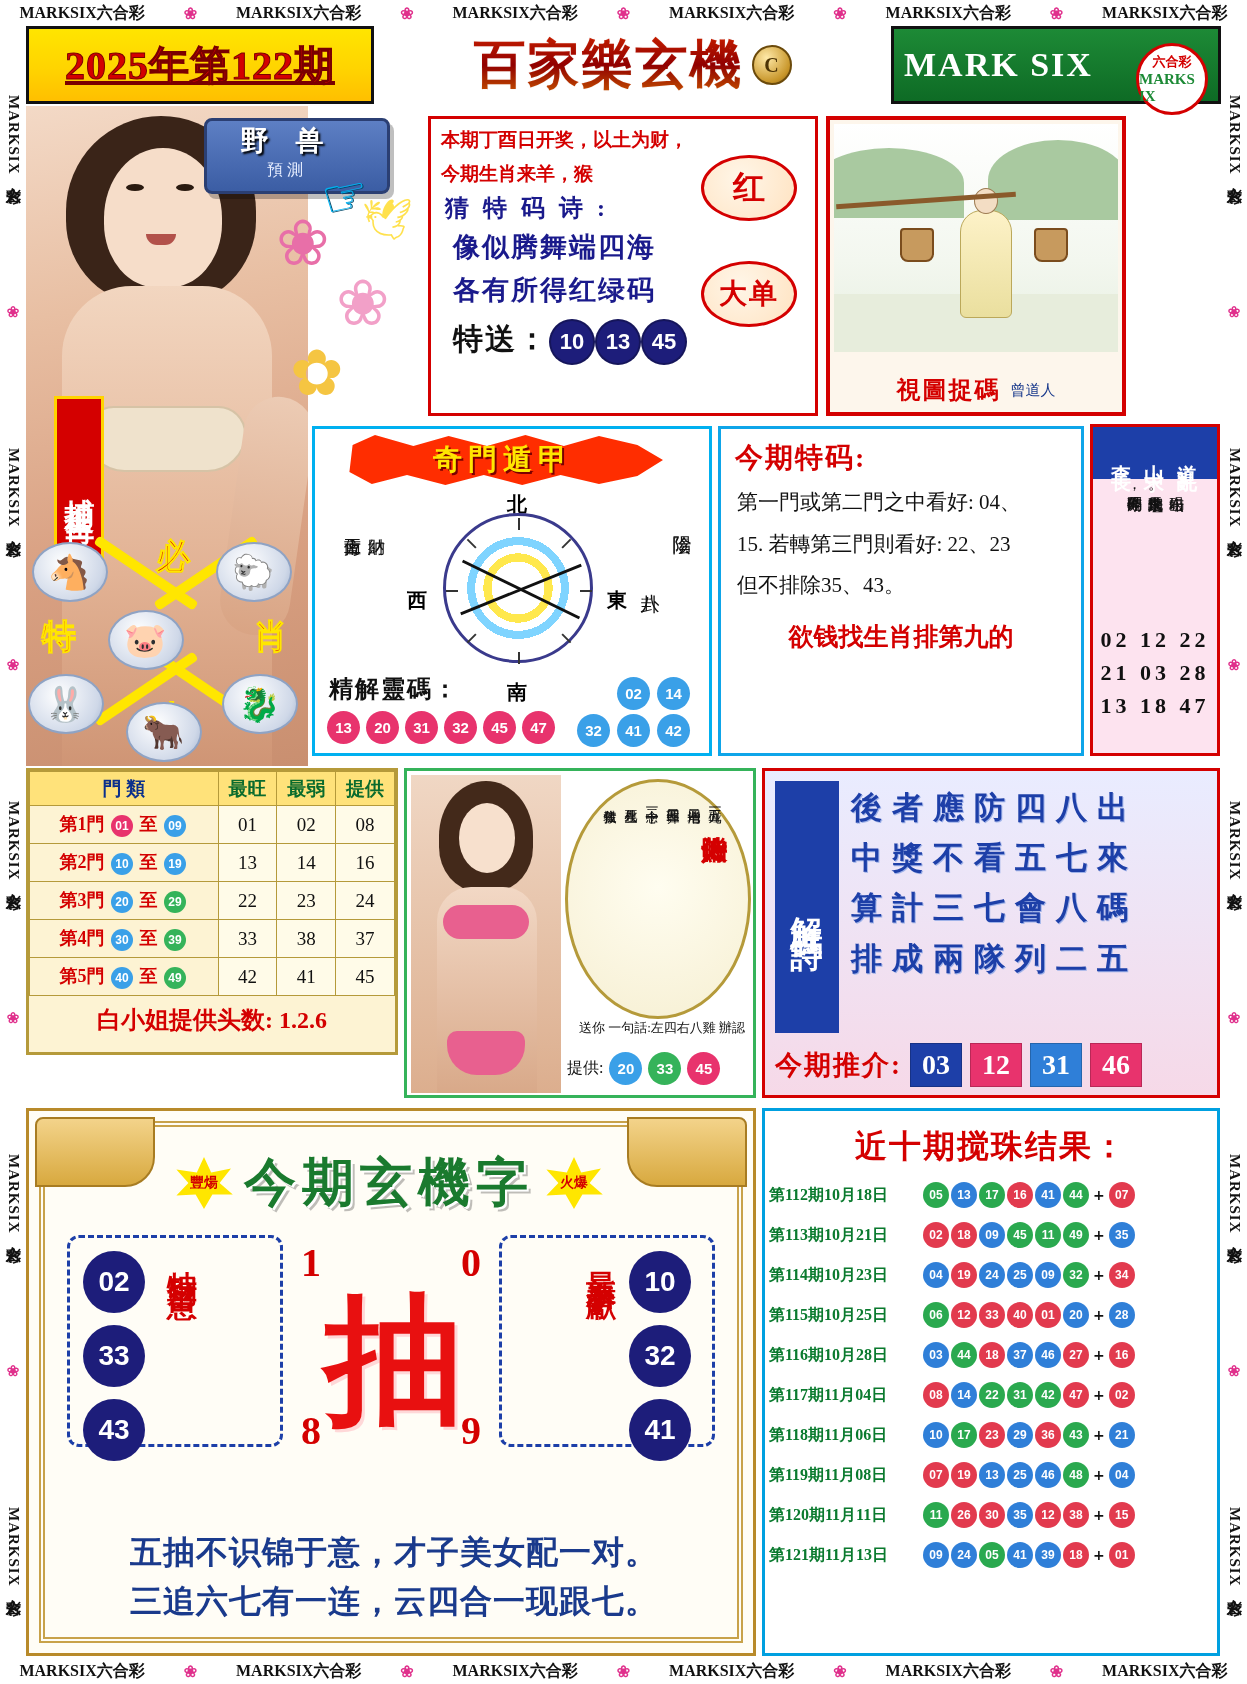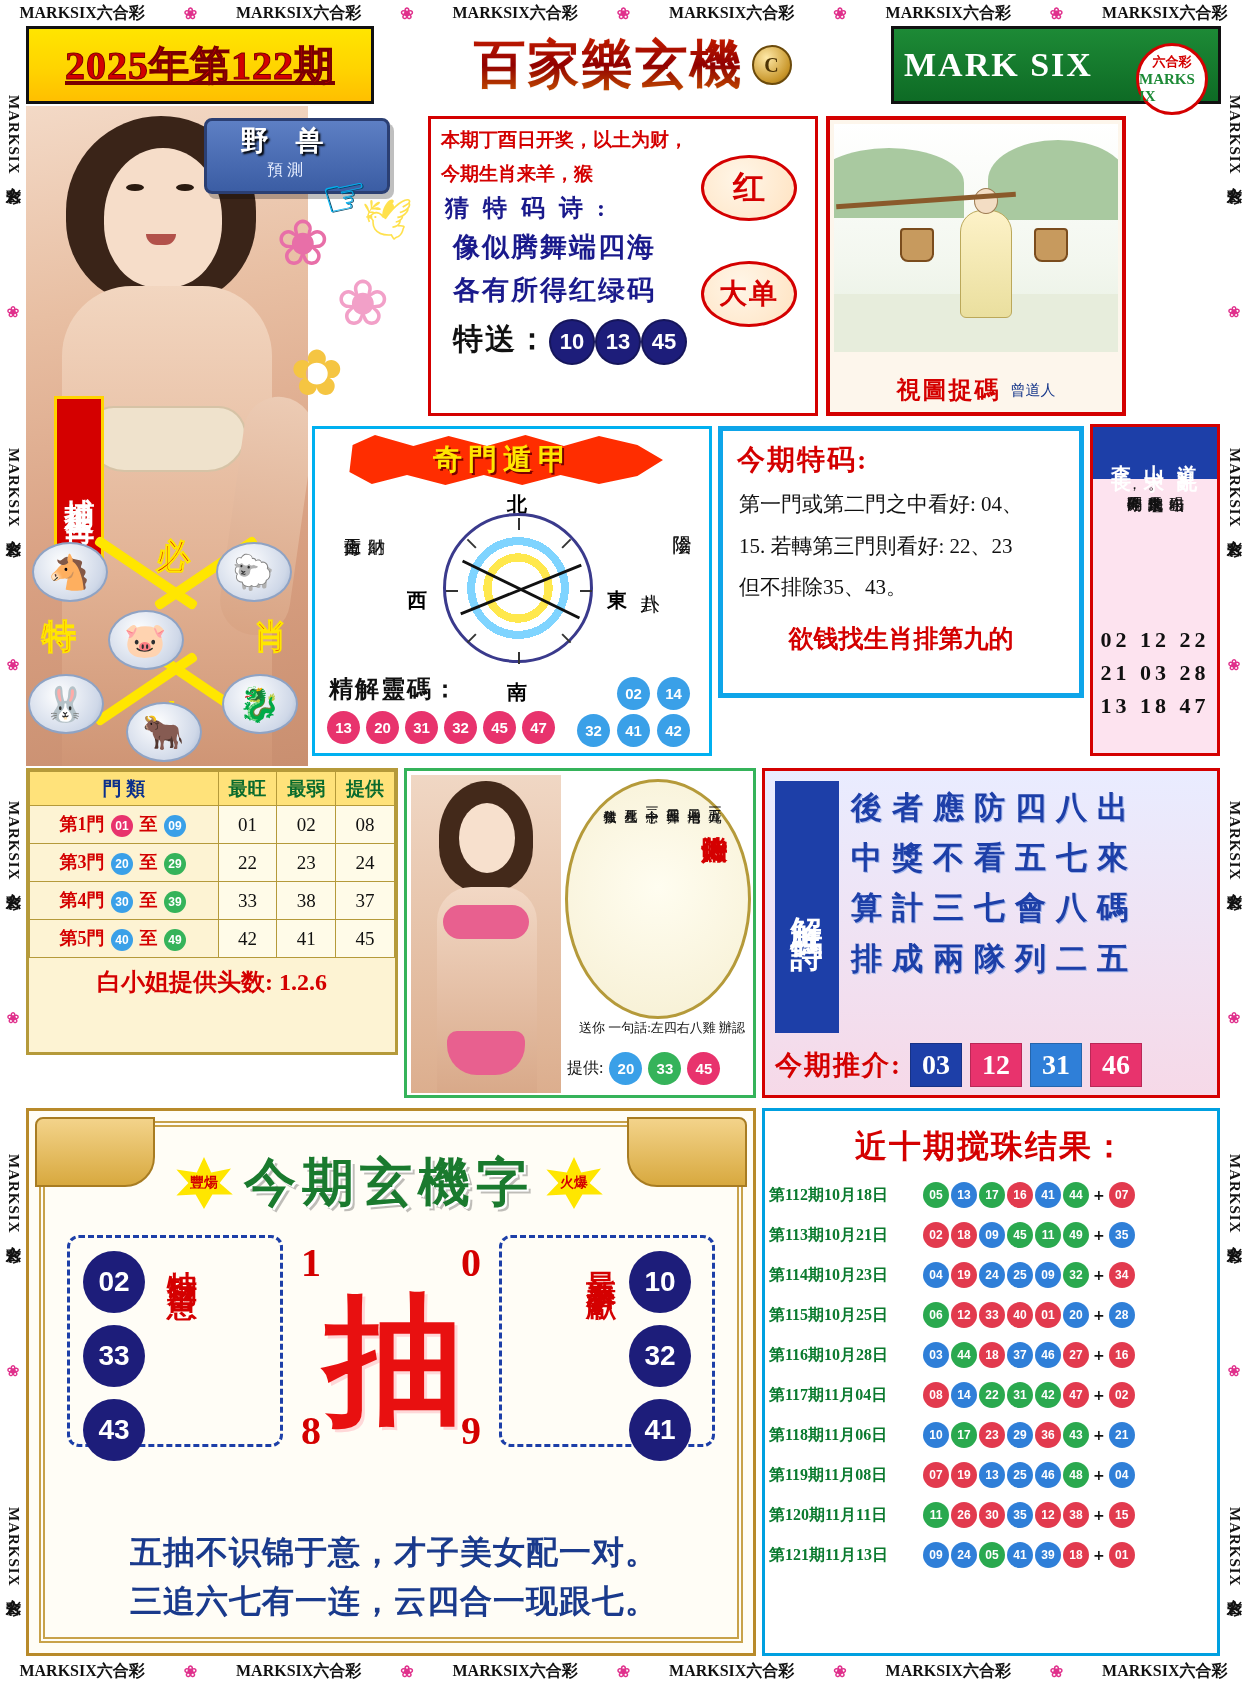--- a/index.html
+++ b/index.html
@@ -345,22 +345,22 @@
     font-family: "Liberation Sans", sans-serif;
   }
   .sb-red { background: #e8336d; }
   .sb-blue { background: #3aa0e8; }
   .sb-green { background: #35b35a; }
   .qimen .row-red { position: absolute; left: 12px; top: 282px; display: flex; gap: 6px; }
   .qimen .grid2 { position: absolute; right: 16px; top: 248px; display: grid; grid-template-columns: repeat(3,36px); gap: 4px;}
 
   
   .temabox {
-    position: absolute; left: 692px; top: 400px; width: 366px; height: 272px;
-    border: 5px solid #0ea5e9; background: #fff;
+    position: absolute; left: 692px; top: 400px; width: 366px; height: 330px;
+    border: 3px solid #0ea5e9; background: #fff;
   }
   .temabox .title {
     font-family: "Liberation Serif", serif; font-size: 28px; font-weight: bold;
     color: #d40000; padding: 10px 0 0 14px; letter-spacing: 2px;
   }
   .temabox p {
     margin: 10px 16px 0 16px; font-family: "Liberation Serif", serif;
     font-size: 21px; color: #111; line-height: 1.5; text-align: justify;
   }
   .temabox .last {
@@ -843,20 +843,31 @@
         <tr>
           <td class="lab">
             <span>第1門</span>
             <span class="tinyball" style="background:#e8336d;">01</span>
             至
             <span class="tinyball" style="background:#3aa0e8;">09</span>
           </td>
           <td>01</td>
           <td>02</td>
           <td>08</td>
+        </tr>
+        <tr>
+          <td class="lab">
+            <span>第2門</span>
+            <span class="tinyball" style="background:#3aa0e8;">10</span>
+            至
+            <span class="tinyball" style="background:#3aa0e8;">19</span>
+          </td>
+          <td>13</td>
+          <td>14</td>
+          <td>16</td>
         </tr>
         <tr>
           <td class="lab">
             <span>第3門</span>
             <span class="tinyball" style="background:#3aa0e8;">20</span>
             至
             <span class="tinyball" style="background:#35b35a;">29</span>
           </td>
           <td>22</td>
           <td>23</td>

